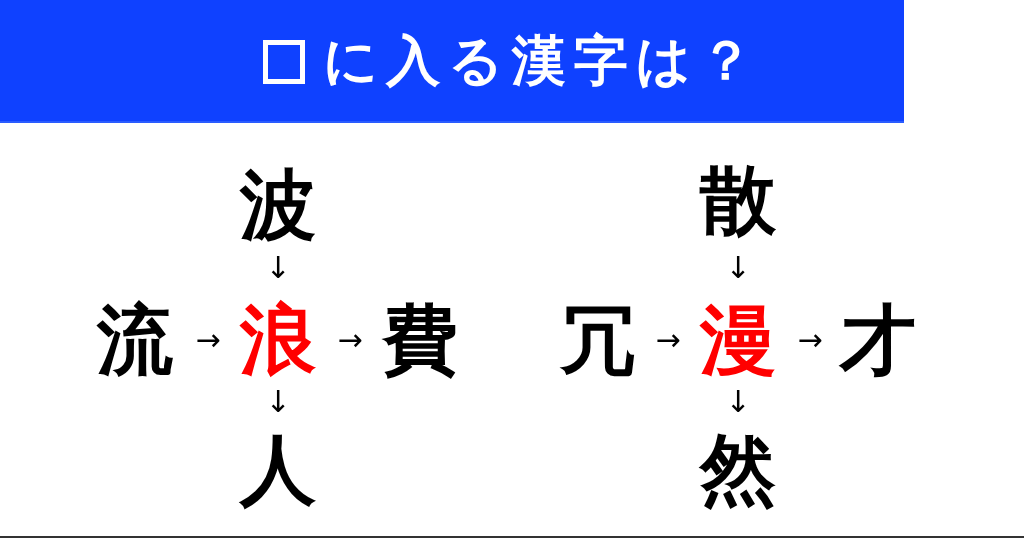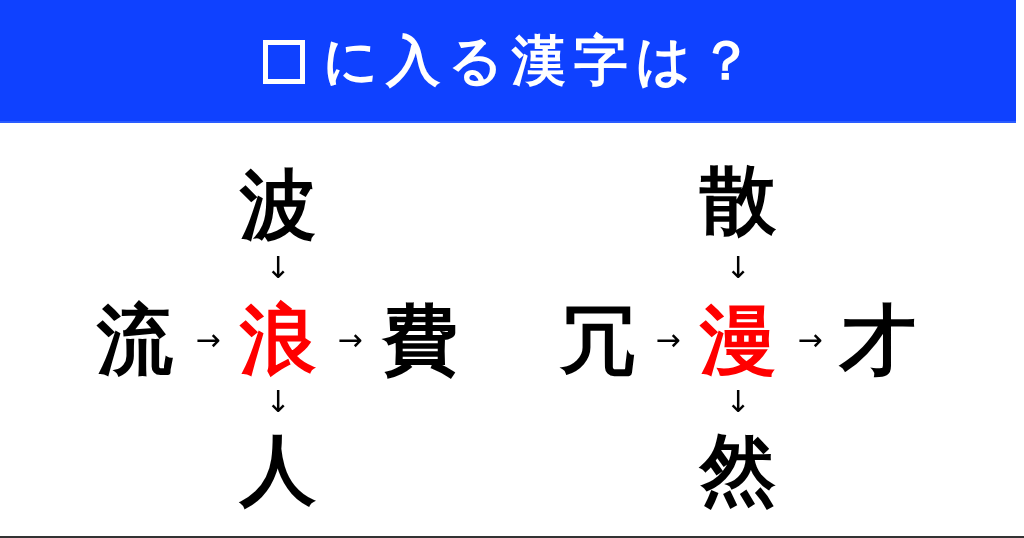--- a/index.html
+++ b/index.html
@@ -2,21 +2,21 @@
 <html><head>
 <meta charset="utf-8">
 <style>
   html, body { margin: 0; padding: 0; }
   body {
     width: 1024px; height: 538px; position: relative; overflow: hidden;
     background: #ffffff;
     font-family: "DejaVu Sans", sans-serif;
   }
   .banner {
-    position: absolute; left: 0; top: 0; width: 1016px; height: 123px;
+    position: absolute; left: 0; top: 0; width: 904px; height: 123px;
     background: #0f41ff;
     border-bottom: 2px solid #2a5cff;
     box-sizing: border-box;
   }
   .banner-title {
     position: absolute; left: 0; top: 0; width: 1024px; height: 123px;
     display: flex; align-items: center; justify-content: center;
     color: #ffffff; font-size: 54px; font-weight: bold; letter-spacing: 8px;
   }
   .blank-box {

